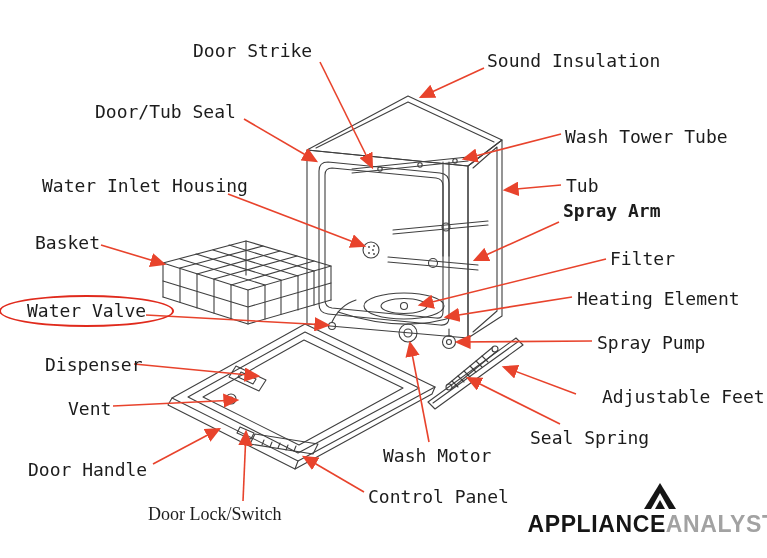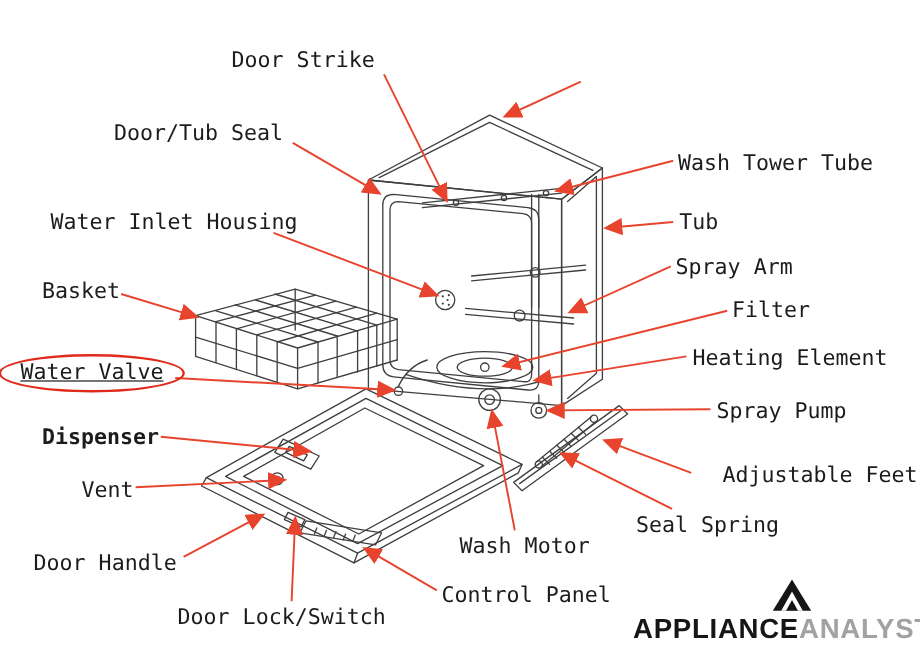--- a/index.html
+++ b/index.html
@@ -25,23 +25,22 @@
   .part-label {
     position: absolute;
     font-size: 18px;
     line-height: 1.2;
     color: var(--label, #1c1c1c);
     white-space: nowrap;
   }
   .part-label.circled {
     border: 2.6px solid var(--highlight, #e02a1c);
     border-radius: 50%;
-    padding: 3px 16px;
+    padding: 3px 26px;
     transform: translate(-13px, -8px);
-    text-decoration: underline;
   }
   .arrow-line { stroke: var(--arrow, #e8432c); stroke-width: 1.6; }
   .logo {
     position: absolute;
     left: 560px;
     top: 482px;
     width: 200px;
     display: flex;
     flex-direction: column;
     align-items: center;
@@ -236,38 +235,39 @@
       <line x1="113" y1="406" x2="237" y2="400" class="arrow-line" marker-end="url(#ah)"></line>
       <line x1="560" y1="424" x2="468" y2="378" class="arrow-line" marker-end="url(#ah)"></line>
       <line x1="153" y1="464" x2="219" y2="429" class="arrow-line" marker-end="url(#ah)"></line>
       <line x1="429" y1="442" x2="410" y2="343" class="arrow-line" marker-end="url(#ah)"></line>
       <line x1="364" y1="492" x2="304" y2="457" class="arrow-line" marker-end="url(#ah)"></line>
       <line x1="243" y1="501" x2="246" y2="432" class="arrow-line" marker-end="url(#ah)"></line>
     </svg>
 
   <div class="layer" style="width:717px;height:558px;">
       <div class="part-label" style="left: 193px; top: 40px;">Door Strike</div>
+      <div class="part-label" style="left: 487px; top: 50px;">Sound Insulation</div>
       <div class="part-label" style="left: 95px; top: 101px;">Door/Tub Seal</div>
       <div class="part-label" style="left: 565px; top: 126px;">Wash Tower Tube</div>
       <div class="part-label" style="left: 42px; top: 175px;">Water Inlet Housing</div>
       <div class="part-label" style="left: 566px; top: 175px;">Tub</div>
-      <div class="part-label" style="left: 563px; top: 212px;">Spray Arm</div>
+      <div class="part-label" style="left: 563px; top: 200px; font-weight: bold;">Spray Arm</div>
       <div class="part-label" style="left: 35px; top: 232px;">Basket</div>
       <div class="part-label" style="left: 610px; top: 248px;">Filter</div>
       <div class="part-label" style="left: 577px; top: 288px; text-align: center;">Heating Element</div>
       <div class="part-label circled" style="left: 12px; top: 303px;">Water Valve</div>
       <div class="part-label" style="left: 597px; top: 332px;">Spray Pump</div>
-      <div class="part-label" style="left: 35px; top: 354px; font-weight: bold;">Dispenser</div>
+      <div class="part-label" style="left: 45px; top: 354px;">Dispenser</div>
       <div class="part-label" style="left: 602px; top: 386px;">Adjustable Feet</div>
       <div class="part-label" style="left: 68px; top: 398px;">Vent</div>
       <div class="part-label" style="left: 530px; top: 427px;">Seal Spring</div>
       <div class="part-label" style="left: 28px; top: 459px;">Door Handle</div>
       <div class="part-label" style="left: 383px; top: 445px;">Wash Motor</div>
       <div class="part-label" style="left: 368px; top: 486px;">Control Panel</div>
-      <div class="part-label" style="left: 148px; top: 504px;">Door Lock/Switch</div>
+      <div class="part-label" style="left: 148px; top: 504px; font-family: Liberation Serif, serif;">Door Lock/Switch</div>
     </div>
 
   <div class="logo">
     <svg class="logo-mark" width="34" height="28" viewBox="0 0 34 28">
       <path d="M17,1 L33,27 L1,27 Z" fill="currentColor"></path>
       <path d="M17,11 L26,27 L8,27 Z" fill="#ffffff"></path>
       <path d="M17,18 L22,27 L12,27 Z" fill="currentColor"></path>
     </svg>
     <div class="logo-text">
       <span class="brand1">APPLIANCE</span><span class="brand2">ANALYSTS</span>

